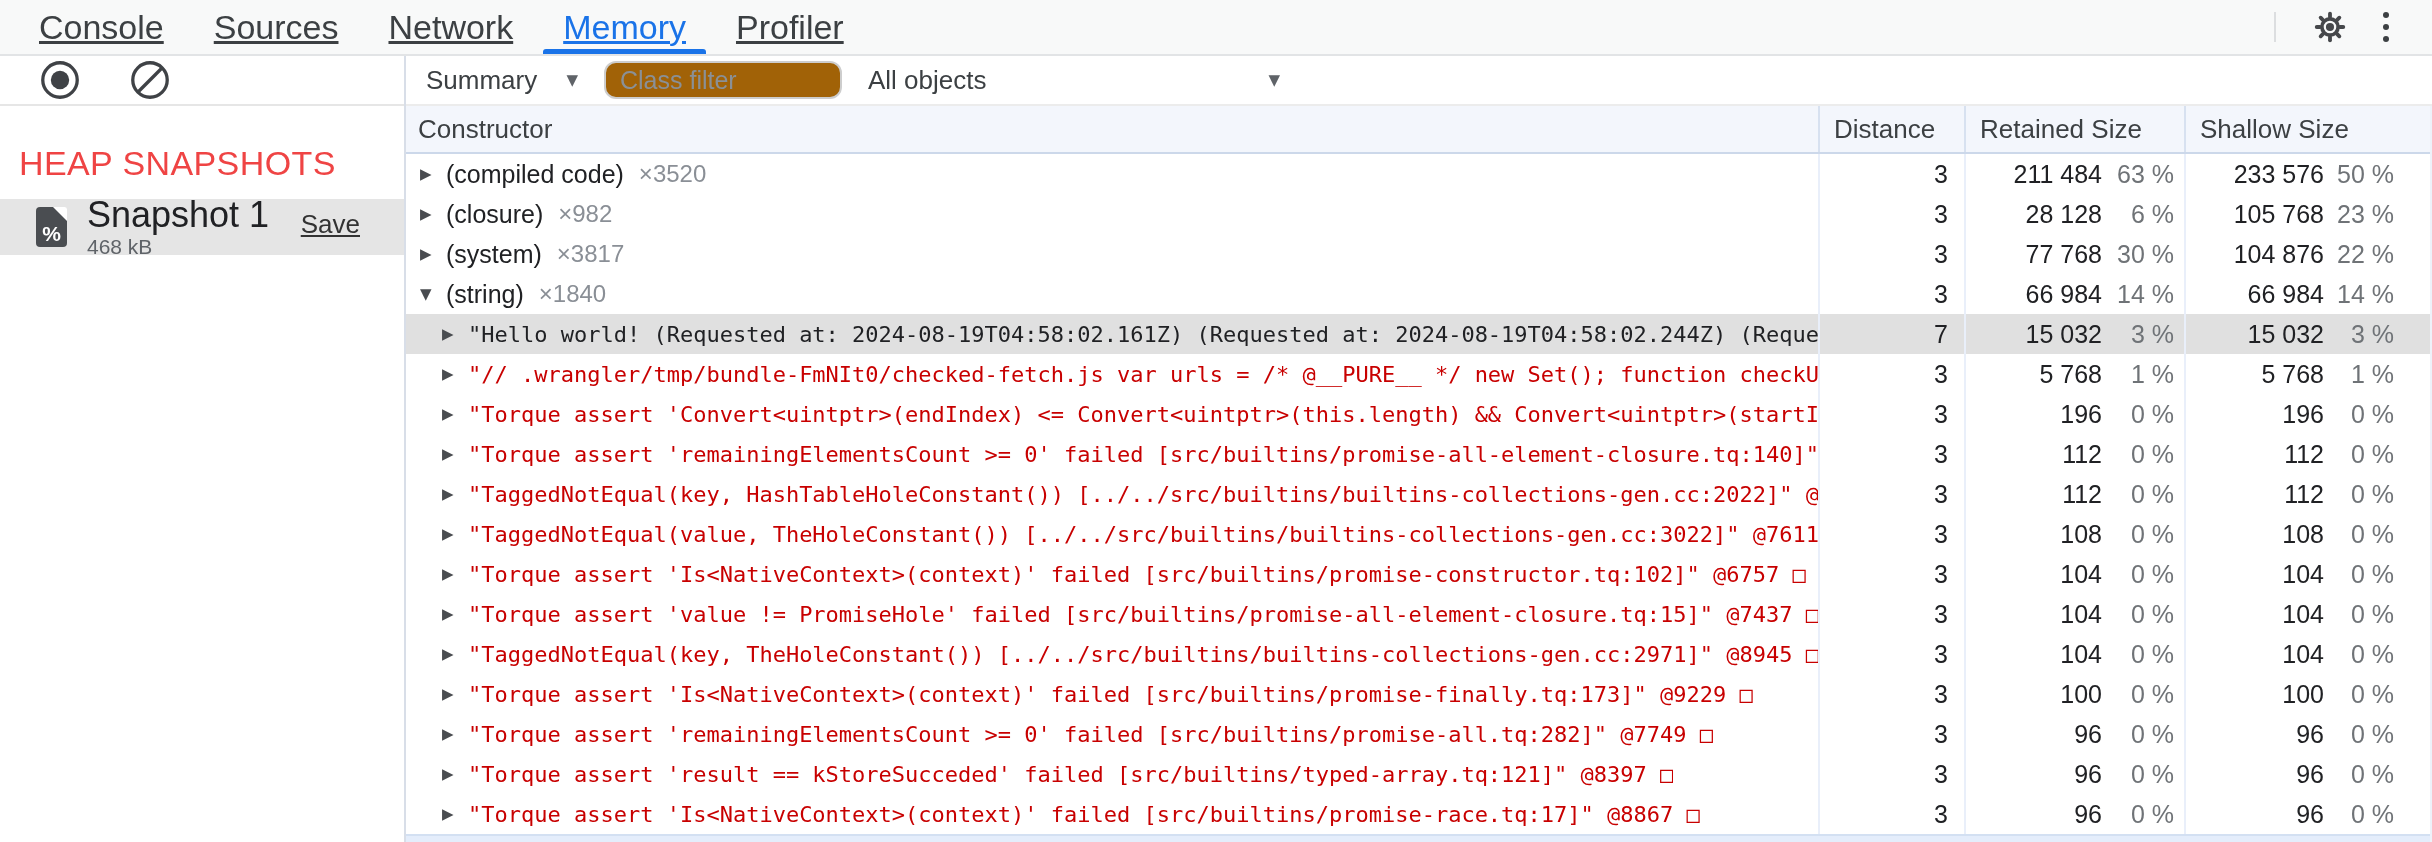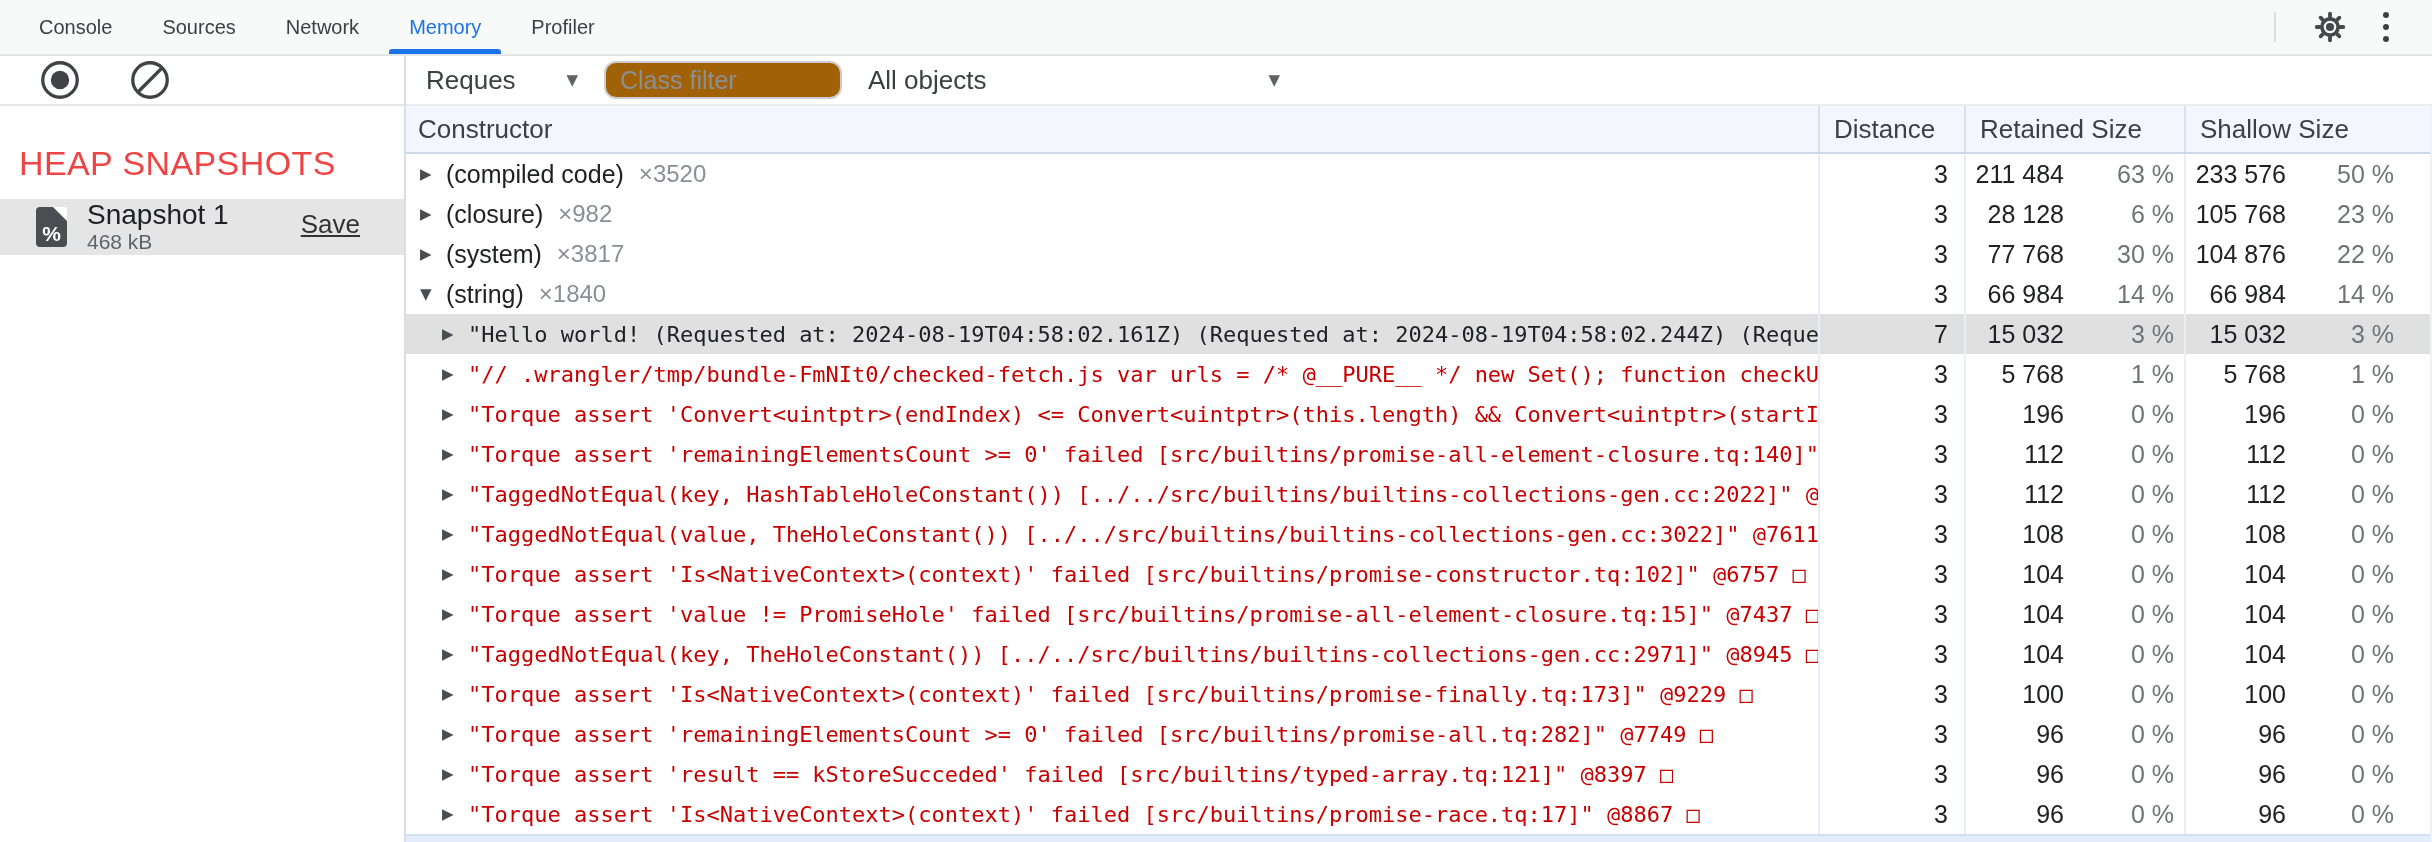--- a/index.html
+++ b/index.html
@@ -16,22 +16,23 @@
     height: 56px; flex: 0 0 56px;
     background: #f8f9f9;
     border-bottom: 2px solid #e2e4e6;
     display: flex; align-items: stretch;
     padding-left: 14px;
   }
   .tab {
     position: relative;
     display: flex; align-items: center;
     padding: 0 25px;
-    font-size: 20px; color: #3c4043;
+    font-size: 34px; color: #3c4043;
     cursor: default;
+    text-decoration: underline;
   }
   .tab.active { color: #1a73e8; }
   .tab.active::after {
     content: ""; position: absolute; left: 5px; right: 5px; bottom: 0;
     height: 5px; background: #1a73e8; border-radius: 3px 3px 0 0;
   }
   .tabbar-spacer { flex: 1; }
   .tabbar-right { display: flex; align-items: center; padding-right: 18px; }
   .tb-divider { width: 2px; height: 30px; background: #dcdee0; margin-right: 26px; }
   .icon-btn { display: flex; align-items: center; justify-content: center; width: 56px; height: 56px; }
@@ -61,21 +62,21 @@
     margin-top: 16px;
     height: 56px;
     display: flex; align-items: center;
     padding: 0 44px 0 36px;
     background: #e5e5e5;
   }
   .doc-icon { position: relative; width: 31px; height: 40px; background: #4a4d51; border-radius: 4px; flex: 0 0 31px; }
   .doc-icon::before { content: ""; position: absolute; top: 0; right: 0; border: 7px solid #fff; border-left-color: transparent; border-bottom-color: transparent; border-radius: 0 3px 0 0; }
   .doc-icon span { position: absolute; left: 0; right: 0; bottom: 1px; text-align: center; color: #fff; font-size: 21px; font-weight: bold; }
   .snap-info { margin-left: 20px; flex: 1; min-width: 0; }
-  .snap-name { font-size: 28px; color: #202124; line-height: 1.1; }
+  .snap-name { font-size: 36px; color: #202124; line-height: 1.1; }
   .snap-size { font-size: 21px; color: #5f6368; line-height: 1.15; }
   .save-link { font-size: 26px; color: #333; text-decoration: underline; align-self: flex-start; margin-top: 10px; cursor: pointer; }
 
   
   .panel { flex: 1; display: flex; flex-direction: column; min-width: 0; }
   .toolbar {
     height: 50px; flex: 0 0 50px;
     display: flex; align-items: center;
     padding-left: 12px;
     background: #fff;
@@ -125,21 +126,21 @@
     flex: 0 0 26px; width: 26px;
     font-family: "DejaVu Sans", sans-serif;
     font-size: 15px; color: #494c50; text-align: left;
   }
   .cname { white-space: pre; overflow: hidden; color: #202124; }
   .cname.mono { font-family: "DejaVu Sans Mono", "DejaVu Sans", monospace; font-size: 22px; }
   .cname.red { color: #c80000; }
   .ccount { margin-left: 15px; color: #8a8f96; font-size: 24px; flex: 0 0 auto; }
   .cell.dist { justify-content: flex-end; padding-right: 16px; color: #202124; }
   .cell.dist, .cell.shallow, .cell.retained { border-left: 2px solid #e9effa; }
-  .cell.shallow, .cell.retained { justify-content: flex-end; gap: 38px; }
+  .cell.shallow, .cell.retained { justify-content: flex-end; }
   .num { color: #202124; text-align: right; }
   .pct { color: #6f7377; text-align: right; }
   .cell.shallow .pct { width: 72px; margin-right: 10px; }
   .cell.retained .pct { width: 70px; margin-right: 36px; }
   .grid-filler { flex: 1; background: #e4edfb; border-top: 2px solid #d3e0f2; }
 
   
   .round-icon { display: block; }
 </style>
 </head>
@@ -204,21 +205,21 @@
           <div class="snap-name">Snapshot 1</div>
           <div class="snap-size">468 kB</div>
         </div>
         <div class="save-link">Save</div>
       </div>
     </aside>
 
     <main class="panel">
       <div class="toolbar">
         <div class="select summary">
-          <span>Reques</span>
+          <span>Summary</span>
           <span class="arrow">▼</span>
         </div>
         <input class="filter-input" type="text" placeholder="Class filter" style="">
         <div class="select objects">
           <span>All objects</span>
           <span class="arrow">▼</span>
         </div>
       </div>
 
       <div class="grid">

